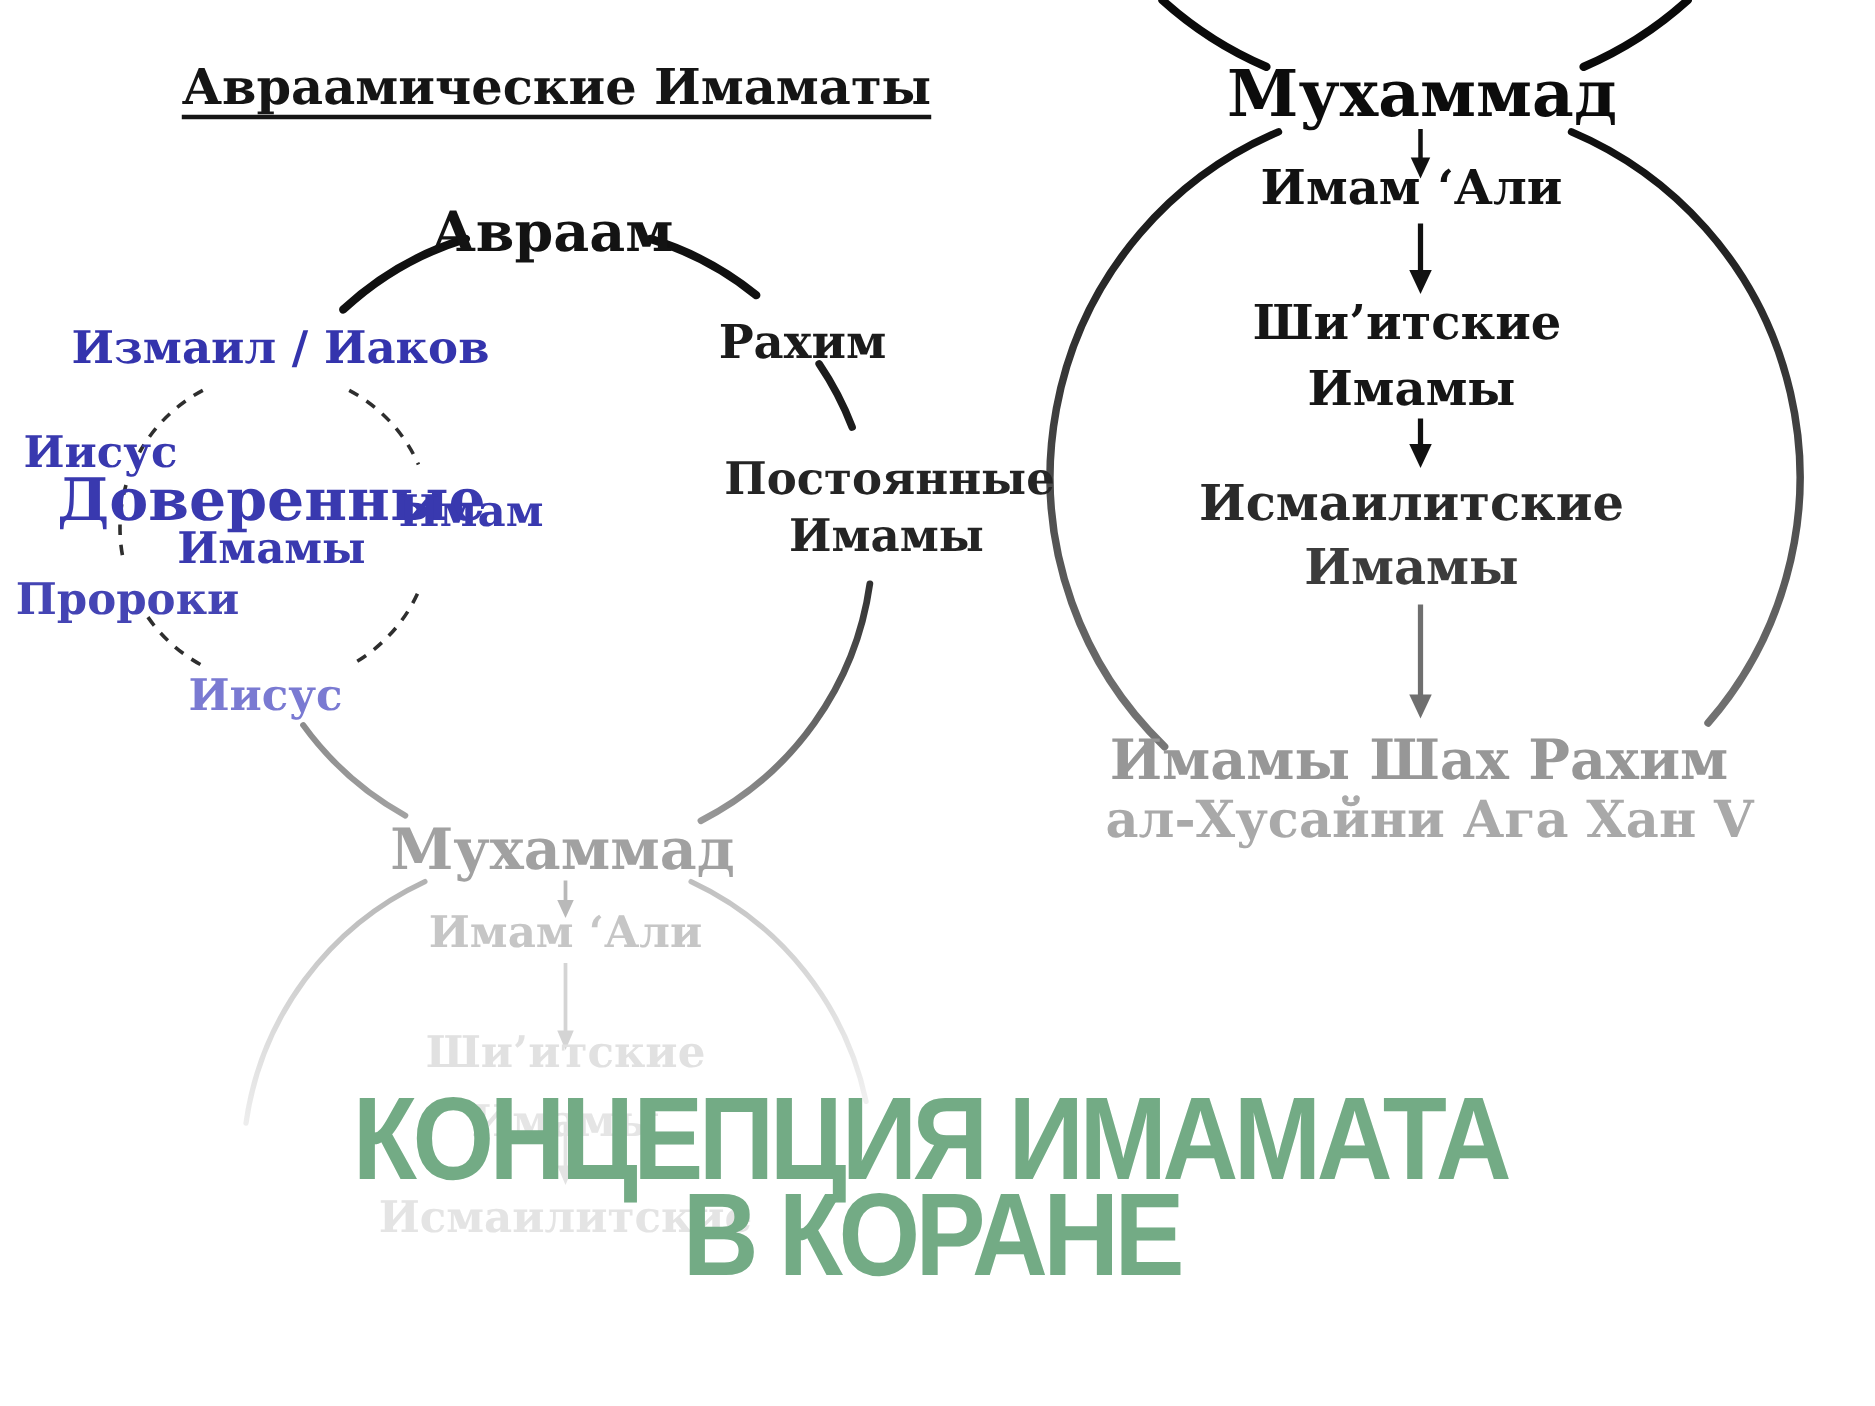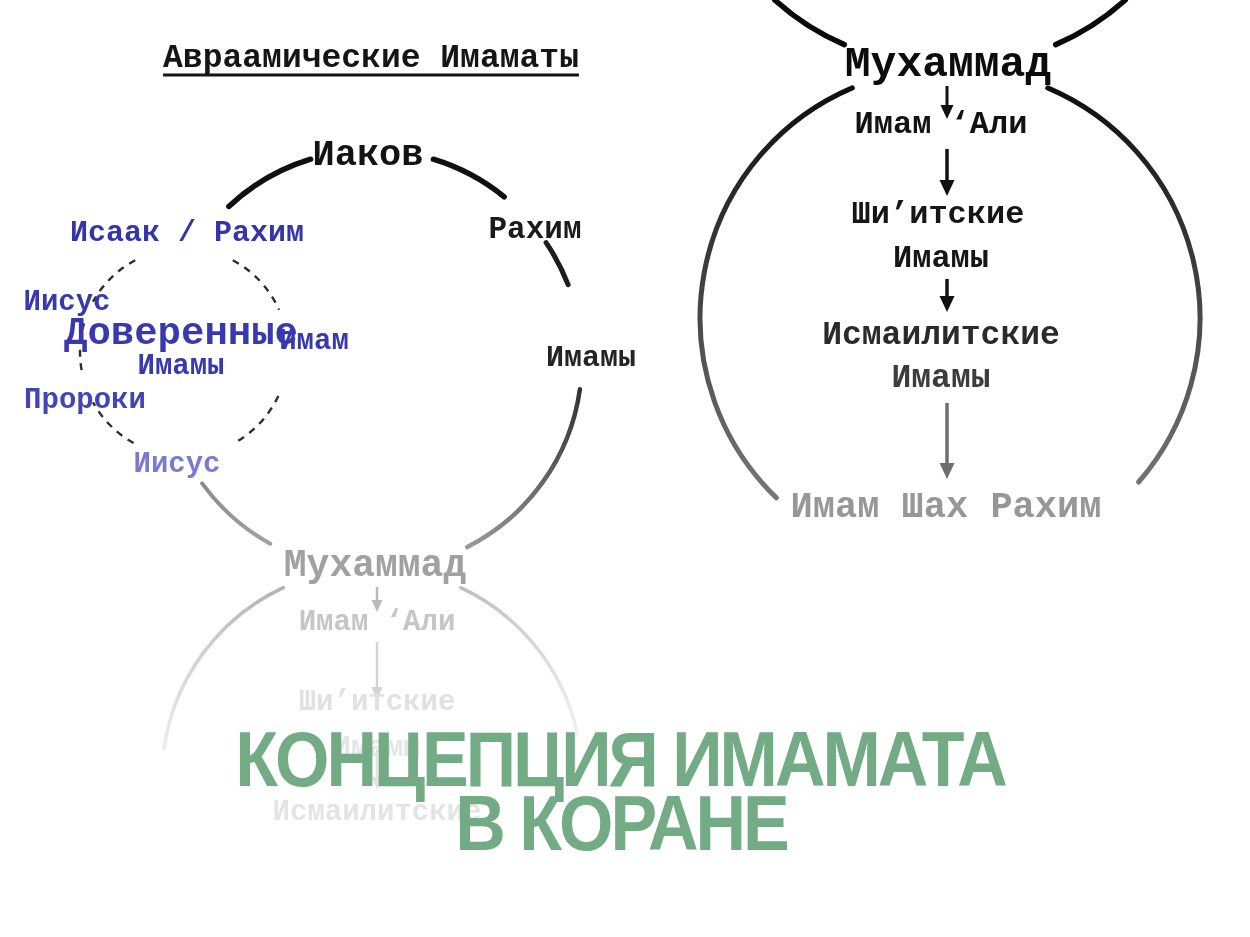--- a/index.html
+++ b/index.html
@@ -12,21 +12,20 @@
     font-family:"DejaVu Serif","Liberation Serif",serif;
   }
   svg.arcs{position:absolute;left:0;top:0;z-index:1;}
   .lbl{
     position:absolute;
     transform:translate(-50%,-50%);
     white-space:nowrap;
     font-weight:700;
     line-height:1;
     z-index:2;
-    font-family:Liberation Mono, monospace;
   }
   .faint{z-index:1;}
   
   #t-main-title{left:371px;top:58px;font-size:33px;color:#151515;
     text-decoration:underline;text-decoration-thickness:3px;text-underline-offset:7px;}
   #t-abraham{left:368px;top:155px;font-size:37px;color:#131313;}
   #t-isaac{left:187px;top:233px;font-size:30px;color:#3434ad;}
   #t-moses{left:67px;top:302px;font-size:29px;color:#3939af;}
   #t-entrusted1{left:181px;top:334px;font-size:39px;color:#3939af;text-align:right;}
   #t-entrusted2{left:181px;top:366px;font-size:29px;color:#3939af;}
@@ -140,40 +139,42 @@
       <path d="M 377 587 L 377 601" stroke="#b9b9b9" stroke-width="2.5" fill="none"></path>
       <path d="M 377 612 L 371.5 600 L 382.5 600 Z" fill="#b9b9b9"></path>
       <path d="M 377 642 L 377 688" stroke="#d4d4d4" stroke-width="2.5" fill="none"></path>
       <path d="M 377 700 L 371.5 687 L 382.5 687 Z" fill="#d4d4d4"></path>
       <path d="M 377 749 L 377 778" stroke="#e3e3e3" stroke-width="2.5" fill="none"></path>
       <path d="M 377 790 L 371.5 777 L 382.5 777 Z" fill="#e3e3e3"></path>
     </g>
   </svg>
 
   <div class="lbl" id="t-main-title">Авраамические Имаматы</div>
-  <div class="lbl" id="t-abraham">Иаков</div>
-  <div class="lbl" id="t-isaac">Исаак / Рахим</div>
+  <div class="lbl" id="t-abraham">Авраам</div>
+  <div class="lbl" id="t-isaac">Измаил / Иаков</div>
   <div class="lbl" id="t-moses">Иисус</div>
   <div class="lbl" id="t-entrusted1">Доверенные</div>
   <div class="lbl" id="t-entrusted2">Имамы</div>
   <div class="lbl" id="t-kings">Имам</div>
   <div class="lbl" id="t-prophets">Пророки</div>
   <div class="lbl" id="t-jesus">Иисус</div>
   <div class="lbl" id="t-ishmael">Рахим</div>
+  <div class="lbl" id="t-permanent1">Постоянные</div>
   <div class="lbl" id="t-permanent2">Имамы</div>
   <div class="lbl" id="t-muhammad-l">Мухаммад</div>
   <div class="lbl" id="t-imamali-l">Имам ‘Али</div>
   <div class="lbl" id="t-shia-l">Ши’итские</div>
   <div class="lbl faint" id="t-imamy-l">Имамы</div>
   <div class="lbl faint" id="t-ismaili-l">Исмаилитские</div>
 
   <div class="lbl" id="t-muhammad-r">Мухаммад</div>
   <div class="lbl" id="t-imamali-r">Имам ‘Али</div>
   <div class="lbl" id="t-shia-r1">Ши’итские</div>
   <div class="lbl" id="t-shia-r2">Имамы</div>
   <div class="lbl" id="t-ismaili-r1">Исмаилитские</div>
   <div class="lbl" id="t-ismaili-r2">Имамы</div>
-  <div class="lbl" id="t-agakhan1">Имам Шах Рахим</div>
+  <div class="lbl" id="t-agakhan1">Имамы Шах Рахим</div>
+  <div class="lbl" id="t-agakhan2">ал-Хусайни Ага Хан V</div>
 
   <div class="green-line" id="g1">КОНЦЕПЦИЯ ИМАМАТА</div>
   <div class="green-line" id="g2">В КОРАНЕ</div>
 
 </div>
 
 </body></html>

